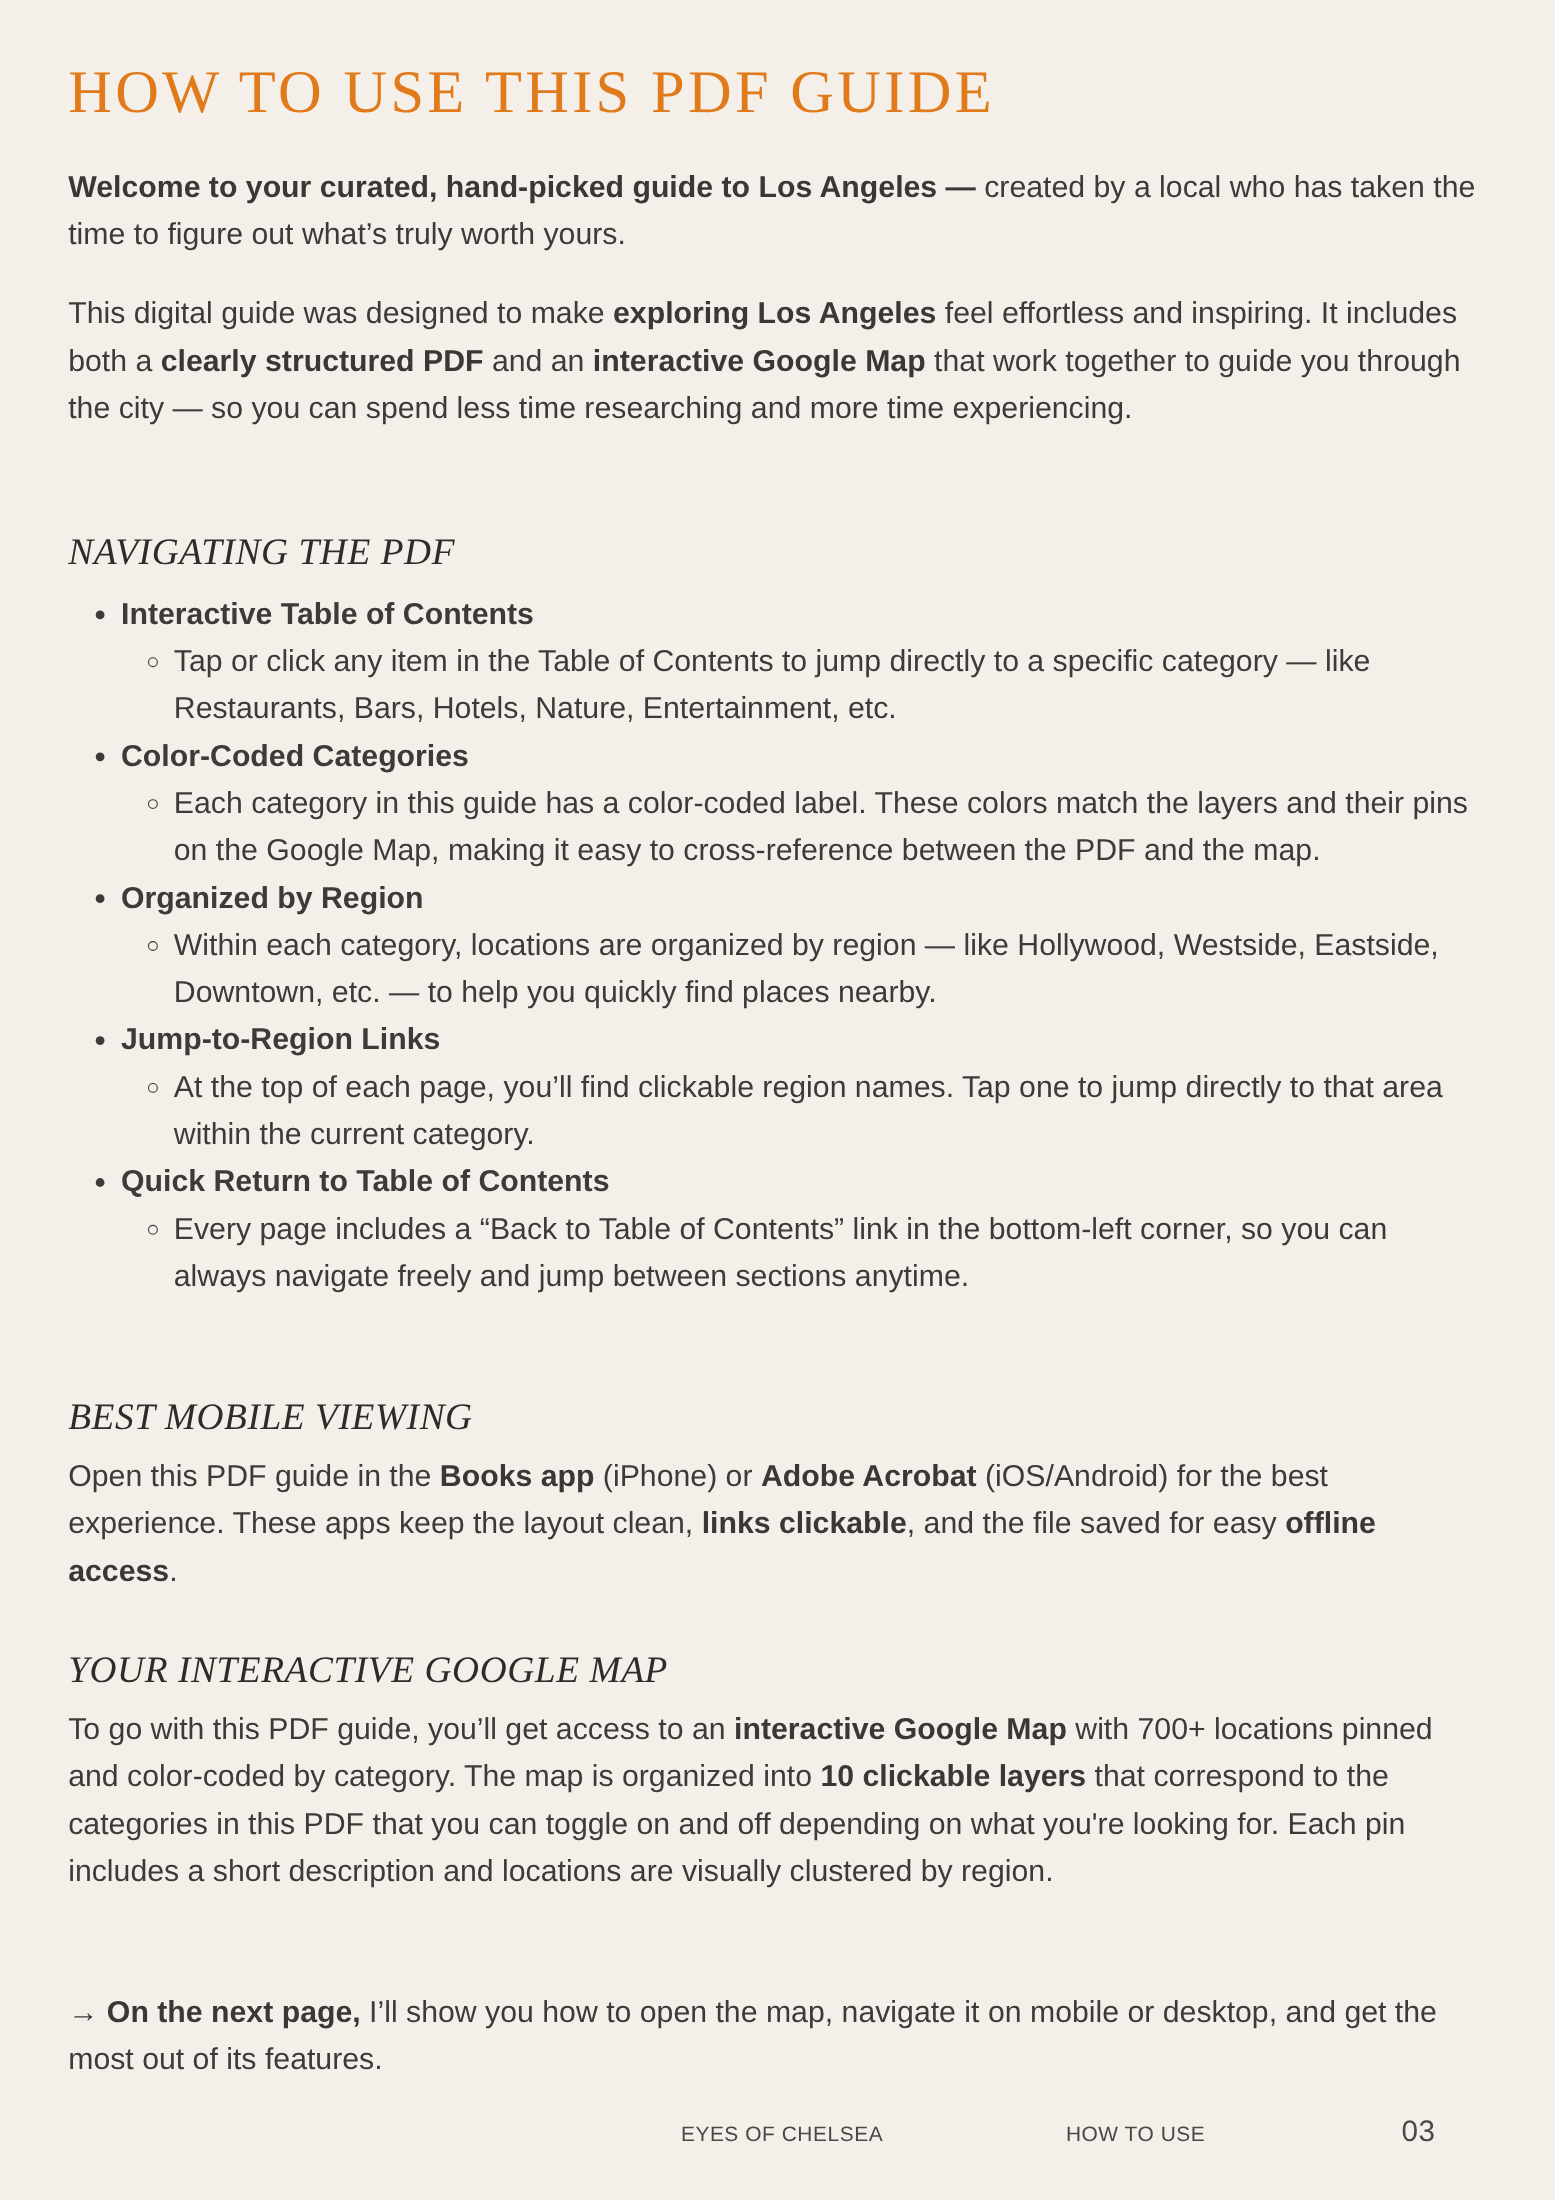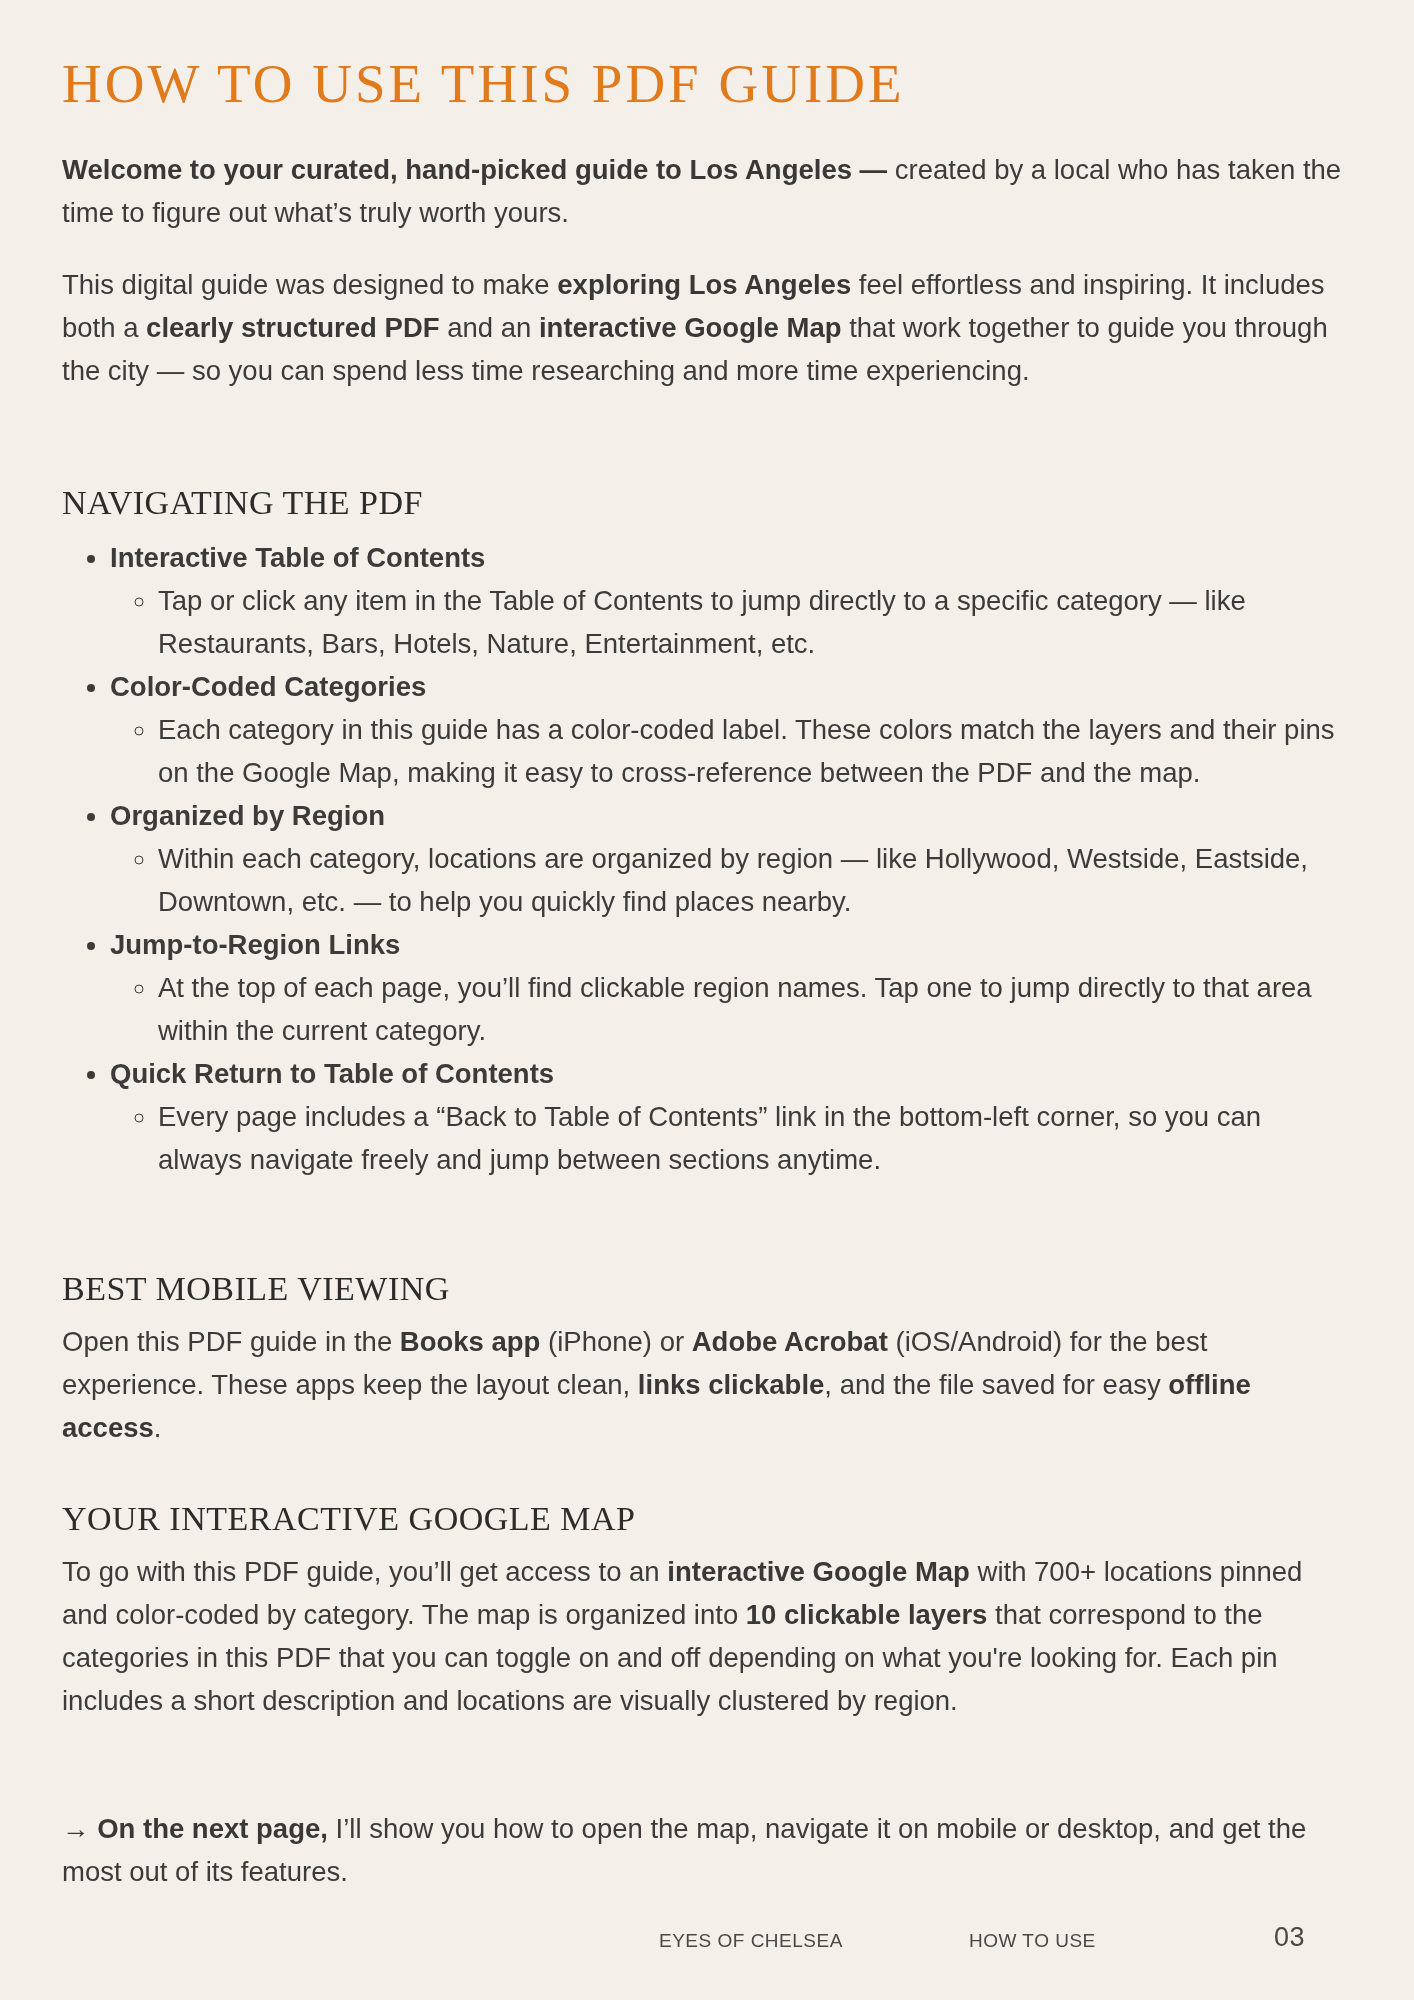--- a/index.html
+++ b/index.html
@@ -18,34 +18,34 @@
       font-size: 55px; letter-spacing: 3px;
       color: #e07a1a; margin: 0; font-weight: normal;
     }
     p, li { font-size: 27.5px; line-height: 43px; margin: 0; }
     b { font-weight: bold; color: #3a3837; }
     .intro1 { position: absolute; top: 148px; }
     .intro2 { position: absolute; top: 263px; }
     h2 {
       font-family: "Liberation Serif", serif;
       font-weight: normal; font-size: 34px; margin: 0;
-      color: #2e2c2b; letter-spacing: 0.5px;
+      color: #2e2c2b; letter-spacing: 0.5px; font-style: italic;
     }
     .h-nav { position: absolute; top: 484px; }
     .nav-list { position: absolute; top: 536px; left: 0; margin: 0; padding-left: 48px; list-style: disc; }
     .nav-list > li { font-weight: bold; }
     .nav-list ul { list-style: circle; padding-left: 48px; margin: 0; }
     .nav-list ul li { font-weight: normal; }
     .h-mobile { position: absolute; top: 1270px; text-align: center; }
     .mobile-p { position: absolute; top: 1320px; }
     .h-map { position: absolute; top: 1500px; }
     .map-p { position: absolute; top: 1550px; }
     .next-p { position: absolute; top: 1807px; }
     .footer span { position: absolute; font-size: 19px; color: #4a4846; letter-spacing: 0.5px; }
-    .f-brand { left: 619px; top: 1930px; margin-left: 40px; }
+    .f-brand { left: 619px; top: 1930px; }
     .f-section { left: 969px; top: 1930px; text-align: right; }
     .f-page { left: 1274px; top: 1922px; font-size: 27px !important; }
   </style>
 </head>
 <body>
 
 <div class="page">
   <h1 class="title">HOW TO USE THIS PDF GUIDE</h1>
 
   <p class="intro1"><b>Welcome to your curated, hand-picked guide to Los Angeles —</b><span> created by a local who has taken the time to figure out what’s truly worth yours.</span></p>

